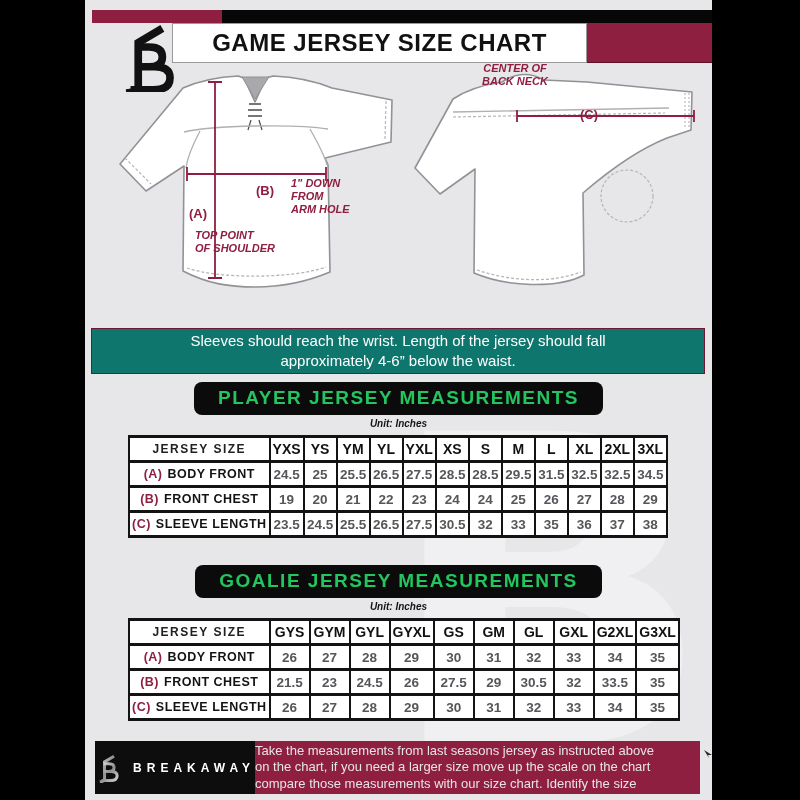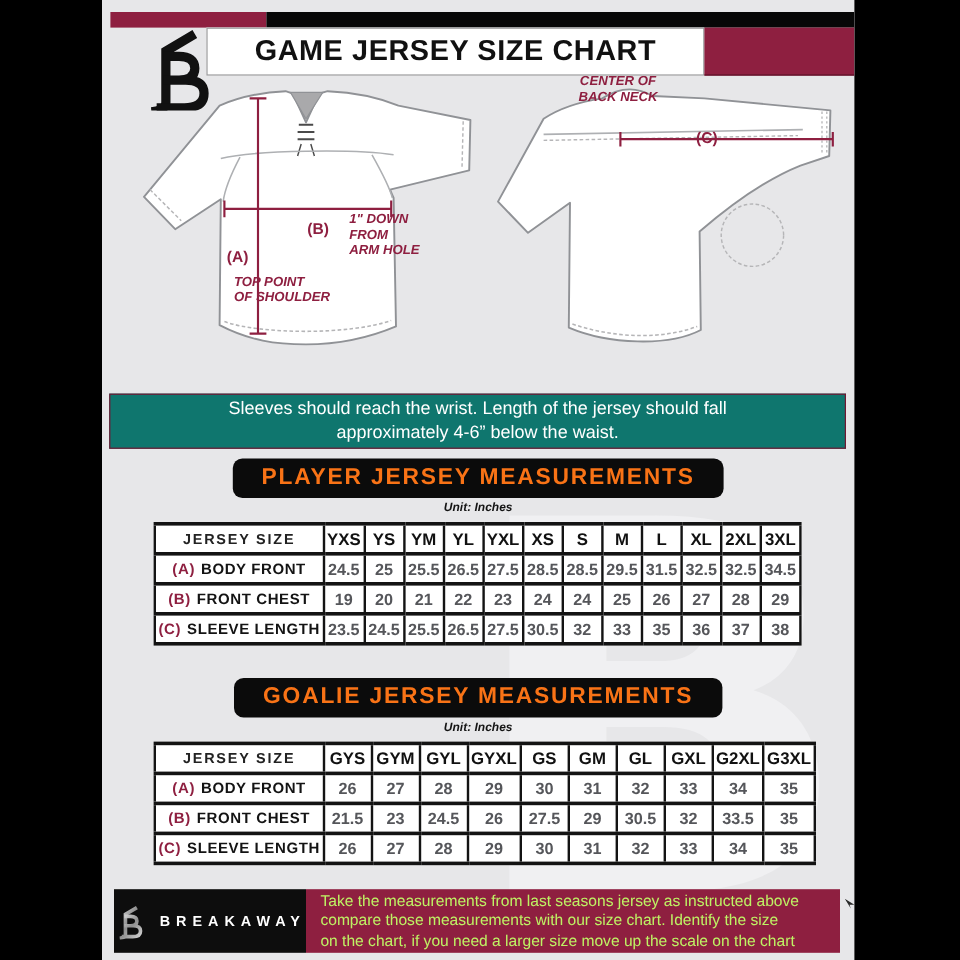--- a/index.html
+++ b/index.html
@@ -25,36 +25,36 @@
   .jersey-svg { position:absolute; }
   .anno { position:absolute; color:#8e1f40; font-weight:bold; font-style:italic; font-size:11px; line-height:13px; z-index:2; }
   .anno.key { font-size:13px; font-style:normal; }
 
   
   .notice { position:absolute; top:328px; left:6px; width:614px; height:46px; background:#0f766e; border:1px solid #701832; color:#fff; display:flex; flex-direction:column; align-items:center; justify-content:center; z-index:1; }
   .notice p { font-size:15px; line-height:20px; }
 
   
   .section { position:absolute; left:0; width:627px; text-align:center; z-index:1; }
-  .pill { display:inline-block; background:#0b0b0b; color:#f97316; border-radius:8px; padding:5px 24px 6px; font-weight:bold; font-size:19px; letter-spacing:1.5px; }
+  .pill { display:inline-block; background:#0b0b0b; color:#22c55e; border-radius:8px; padding:5px 24px 6px; font-weight:bold; font-size:19px; letter-spacing:1.5px; }
   .unit { font-size:10px; font-style:italic; font-weight:bold; color:#141414; margin-top:3px; }
   table { border-collapse:collapse; margin:6px 0 0 43px; background:#fff; }
   th,td { border:2px solid #131313; border-top-width:3px; border-bottom-width:3px; height:25px; padding:0 2px; text-align:center; vertical-align:middle; }
   th.corner { width:140px; font-size:12px; font-weight:600; letter-spacing:1.5px; color:#222;margin-top:36px; }
   .t-player th.size { width:33px; } .t-goalie th.size { width:40px; }
   th.size { font-size:14px; font-weight:bold; color:#111;margin-left:32px; }
   th.rowlabel { width:140px; font-size:12.5px; font-weight:bold; color:#131313; letter-spacing:0.5px; text-align:center; white-space:nowrap;margin-left:36px; }
   th.rowlabel .k { color:#8e1f40; margin-right:5px; }
   td.val { font-size:13.5px; color:#55565a; font-weight:600; }
 
   
   .footer { position:absolute; top:741px; left:0; width:627px; height:53px; z-index:1; }
   .foot-black { position:absolute; left:10px; top:0; width:160px; height:53px; background:#0d0d0d; display:flex; align-items:center; justify-content:center; gap:12px; }
   .foot-brand { color:#fff; font-size:12px; font-weight:bold; letter-spacing:5px; }
-  .foot-maroon { position:absolute; left:170px; top:0; width:445px; height:53px; background:#8e1f40; color:#bef264; display:flex; flex-direction:column; justify-content:center; padding-left:12px; }
+  .foot-maroon { position:absolute; left:170px; top:0; width:445px; height:53px; background:#8e1f40; color:#e5e5e5; display:flex; flex-direction:column; justify-content:center; }
   .foot-maroon p { font-size:13px; line-height:16.5px; }
 
   .cursor { position:absolute; left:618px; top:745px; z-index:4; }
 </style>
 </head>
 <body>
 
 <div class="page">
 
   <div class="watermark">B</div>
@@ -278,22 +278,22 @@
           </defs>
         <g fill="none" stroke="url(#silver)" stroke-width="7">
           <path d="M44,4 L22,17 L22,56 Q22,62 11,63"></path>
           <path d="M20,21 H32 Q44,21 44,30 Q44,39 32,39 H20 M20,39 H37 Q51,39 51,49 Q51,60 36,60 H15"></path>
         </g>
       </svg>
       <span class="foot-brand">BREAKAWAY</span>
     </div>
     <div class="foot-maroon">
       <p>Take the measurements from last seasons jersey as instructed above</p>
+      <p>on the chart, if you need a larger size move up the scale on the chart</p>
       <p>compare those measurements  with our size chart. Identify the size</p>
-      <p>on the chart, if you need a larger size move up the scale on the chart</p>
     </div>
   </div>
 
   <div class="cursor">
     <svg width="10" height="10" viewBox="0 0 10 10">
         <path d="M1,1 L9,6 L5,6 L6,9 Z" fill="#2a2a2a"></path>
       </svg>
   </div>
 
 </div>

